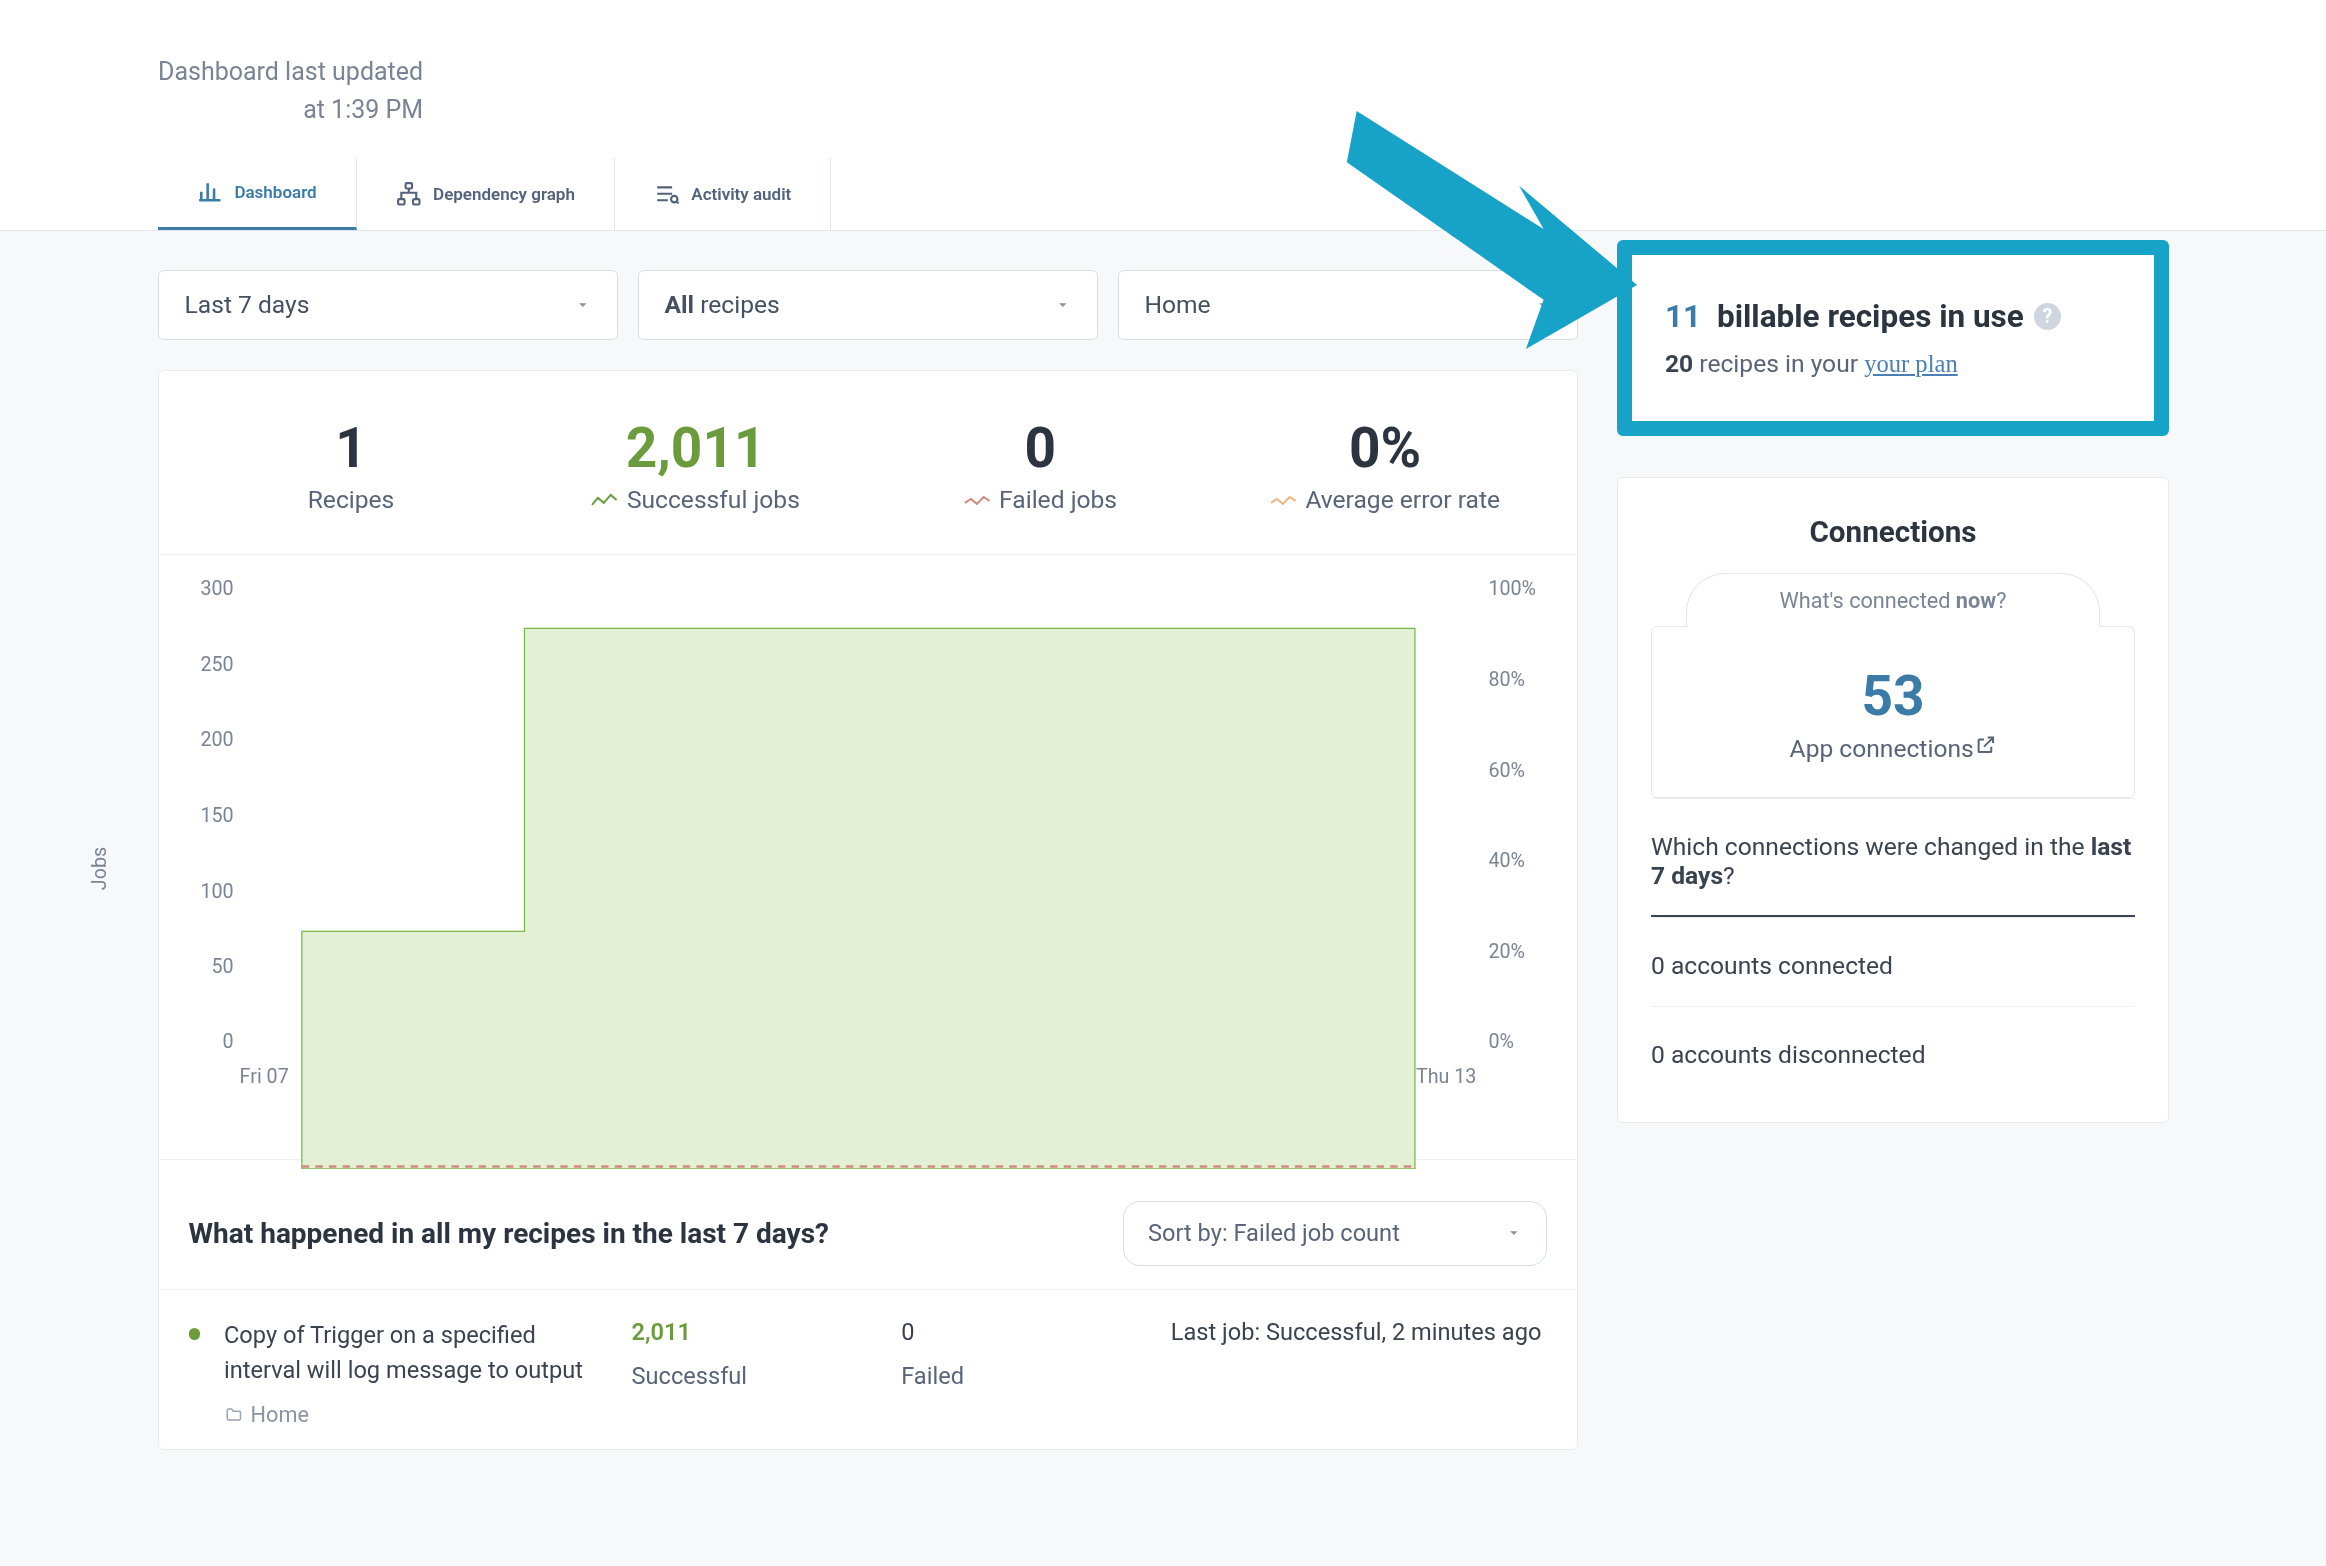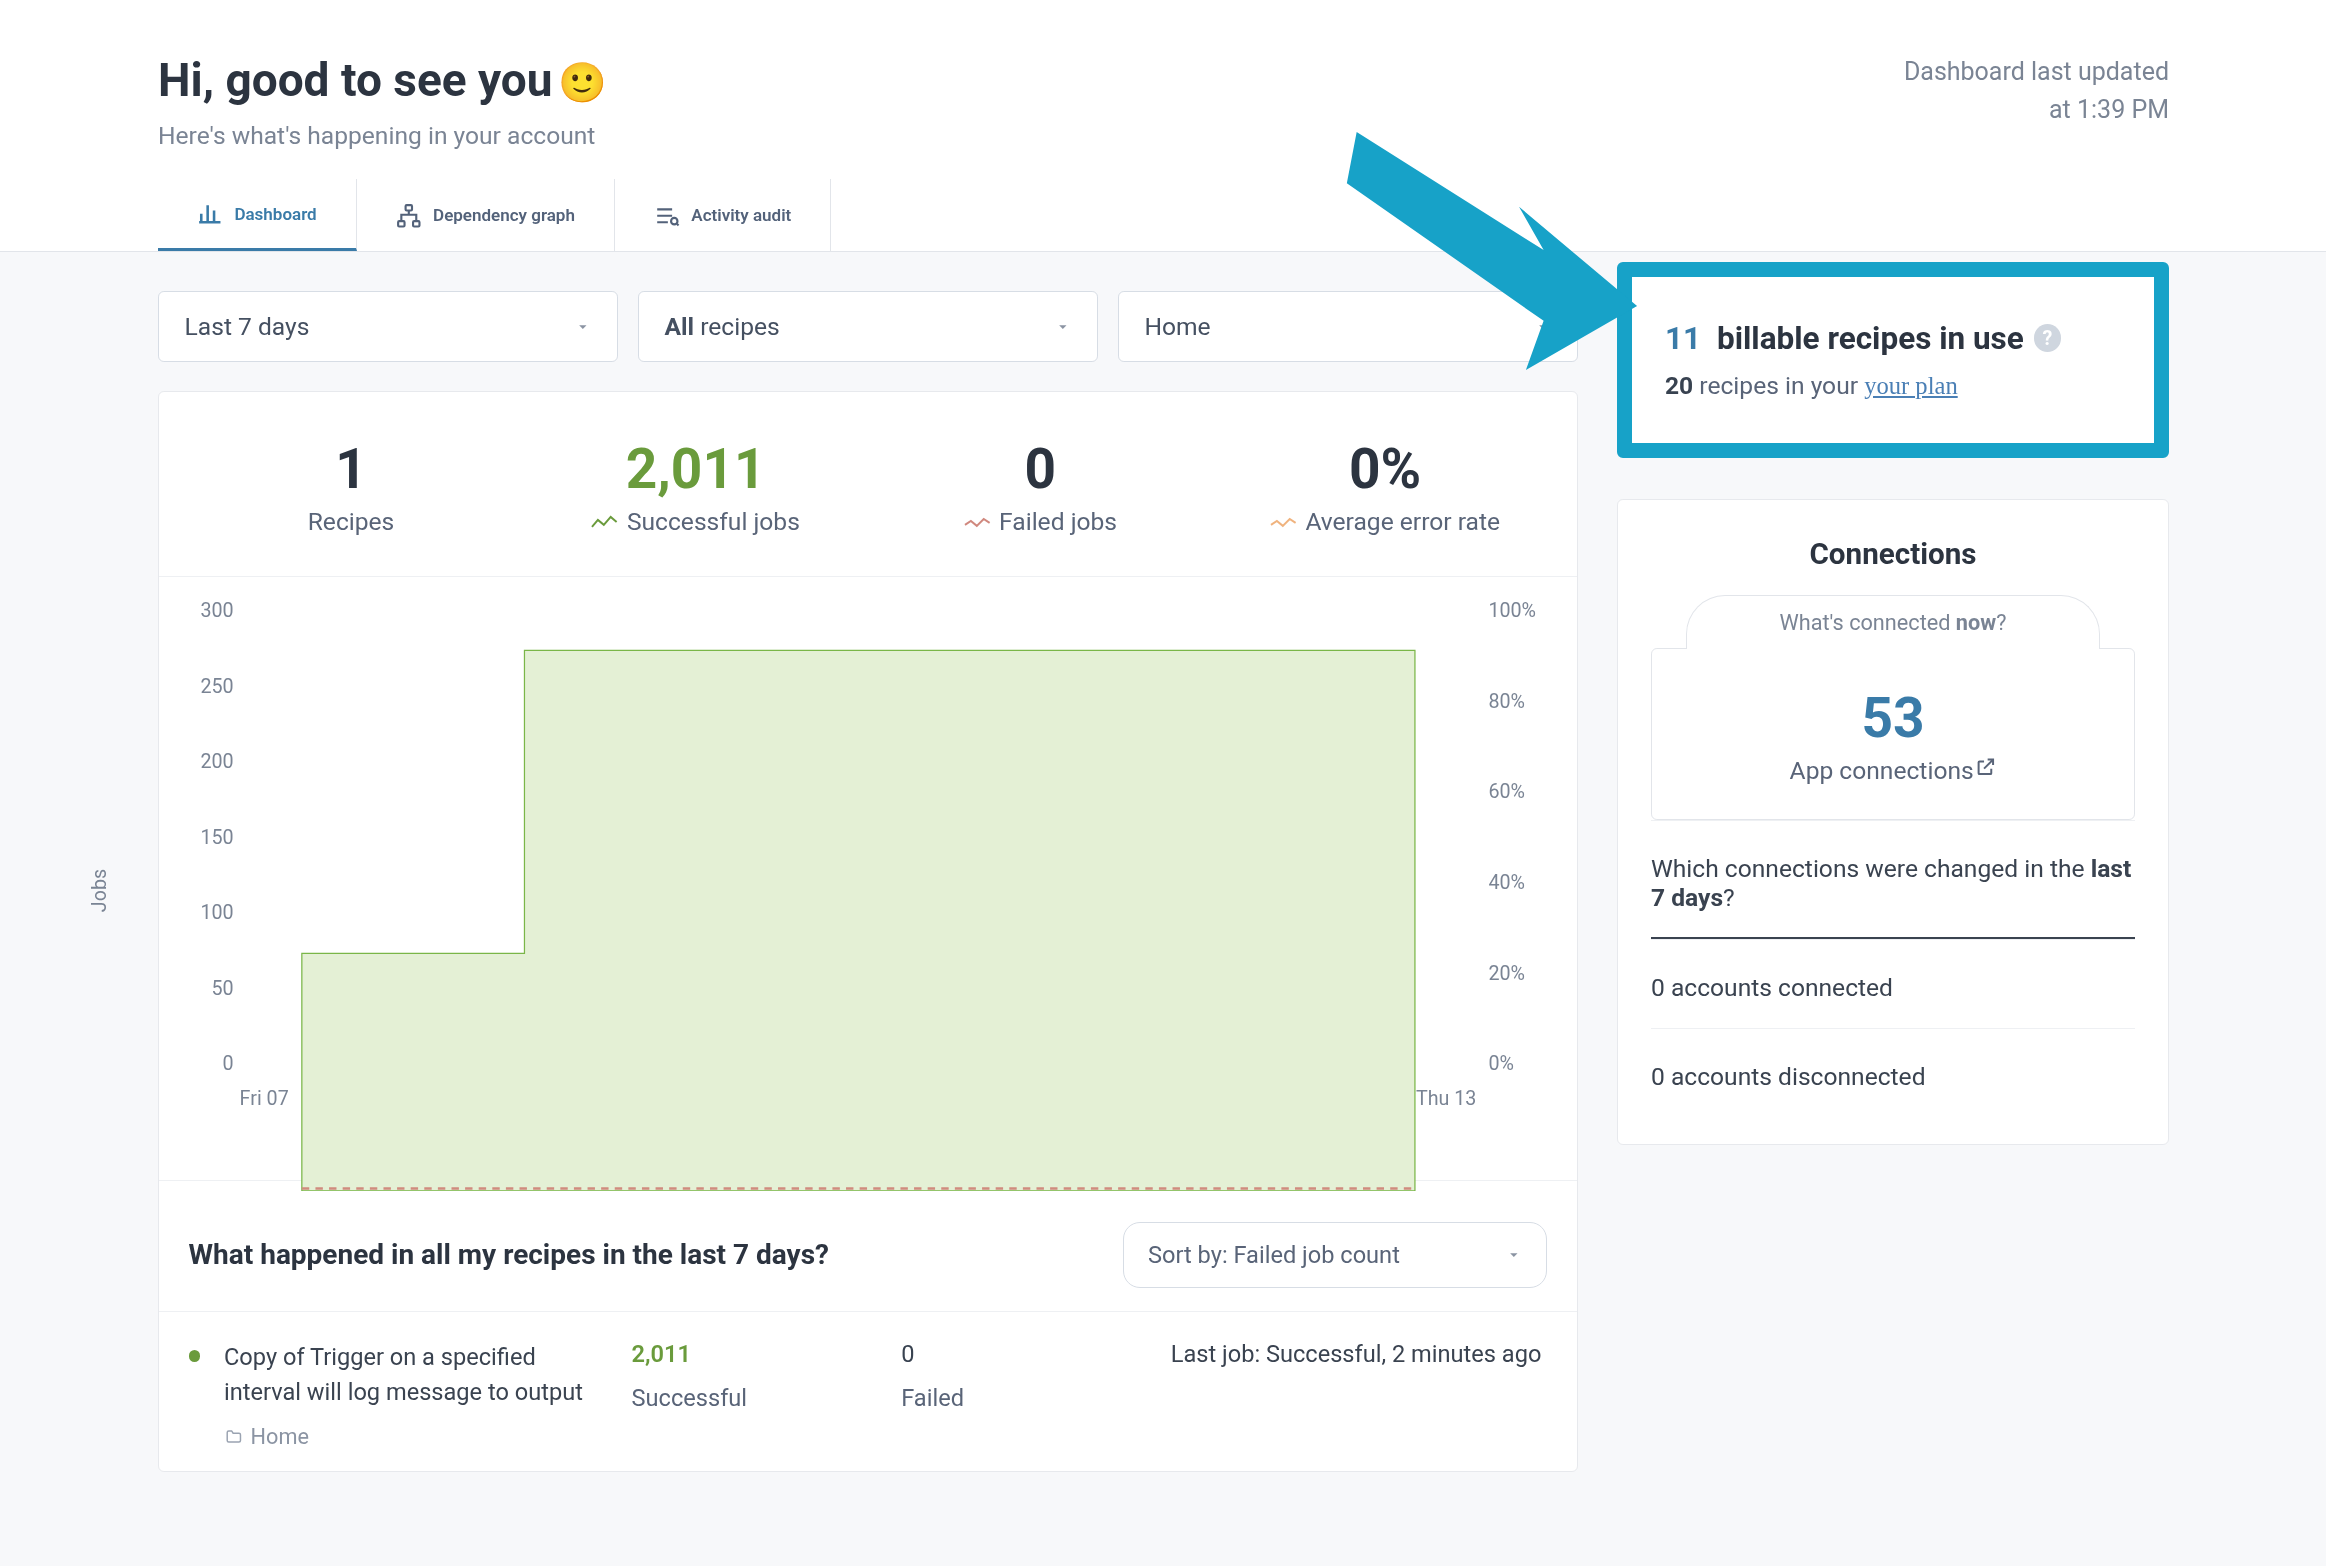--- a/index.html
+++ b/index.html
@@ -67,24 +67,20 @@
 .connin .cap{ font-size:24.6px; color:#596478; margin-top:5.9px; display:inline-flex; align-items:flex-start; gap:1px; }
 .ext{ width:21.7px; height:21.7px; }
 .q{ border-top:1px solid #eef0f3; padding:33px 0 25.6px; font-size:24.6px; color:#3a4350; }
 .q:first-of-type{ margin-top:33px; }
 </style>
 </head>
 <body>
 
 <div class="page">
   <div class="hdr">
-    <div class="greet">
-      <h1><span>Hi, good to see you</span><span class="emoji">🙂</span></h1>
-      <p>Here's what's happening in your account</p>
-    </div>
     <div class="upd">
       <div>Dashboard last updated</div>
       <div>at 1:39 PM</div>
     </div>
   </div>
 
   <div class="tabs">
     <div class="tab active">
       <svg viewBox="0 0 24 24" fill="none" stroke="#3a7ba8" stroke-width="2.4">
           <path d="M4 20V12M10 20V4M16 20V9M2 20h20"></path>

